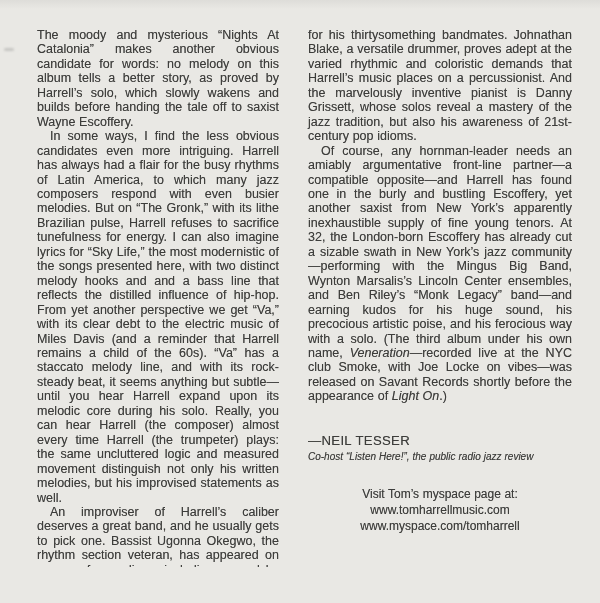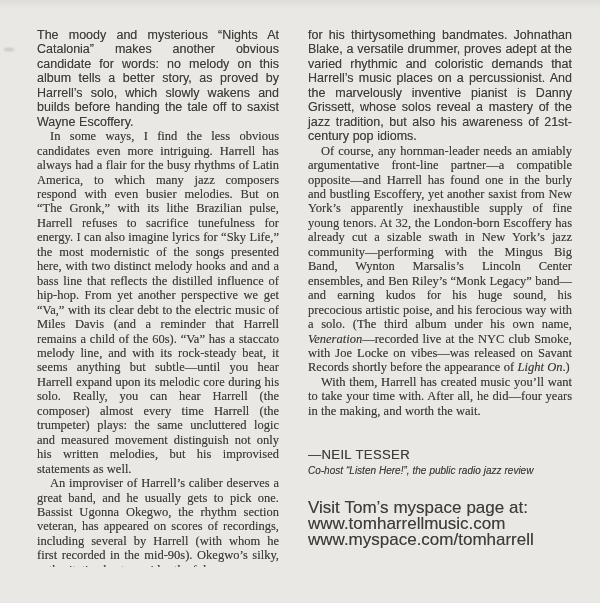--- a/index.html
+++ b/index.html
@@ -37,59 +37,58 @@
     text-align:justify;
     text-justify:inter-word;
     hyphens:auto;
     -webkit-hyphens:auto;
     word-spacing:0.2px;
     text-shadow:0 0 0.5px rgba(61,61,59,0.55);
   }
   .col-left{flex:0 0 242px;width:242px;}
   .col-right{flex:0 0 264px;width:264px;}
   p.para{margin:0;}
-  p.para.indent{text-indent:13px;font-family:Liberation Serif, serif;}
+  p.para.indent{text-indent:13px;}
   .byline{margin-top:29px;text-align:left;}
   .byline-author{
     font-size:13.2px;
     letter-spacing:0.3px;
     line-height:15px;
   }
   .byline-role{
     font-style:italic;
     font-size:10px;
     line-height:14px;
     margin-top:2px;
     white-space:nowrap;
   }
   .footer{
     margin-top:22px;
-    text-align:left;
-    font-size:17px;
+    text-align:center;
+    font-size:12px;
     line-height:16px;
   }
 </style>
 </head>
 <body>
 
 <div class="page">
   <div class="smudge"></div>
   <div class="columns">
     <div class="col col-left">
       <div>
           <p class="para"><span>The moody and mysterious “Nights At Catalonia” makes another obvious candidate for words: no melody on this album tells a better story, as proved by Harrell’s solo, which slowly wakens and builds before handing the tale off to saxist Wayne Escoffery.</span></p>
           <p class="para indent"><span>In some ways, I find the less obvious candidates even more intriguing. Harrell has always had a flair for the busy rhythms of Latin America, to which many jazz composers respond with even busier melodies. But on “The Gronk,” with its lithe Brazilian pulse, Harrell refuses to sacrifice tunefulness for energy. I can also imagine lyrics for “Sky Life,” the most modernistic of the songs presented here, with two distinct melody hooks and and a bass line that reflects the distilled influence of hip-hop. From yet another perspective we get “Va,” with its clear debt to the electric music of Miles Davis (and a reminder that Harrell remains a child of the 60s). “Va” has a staccato melody line, and with its rock-steady beat, it seems anything but subtle—until you hear Harrell expand upon its melodic core during his solo. Really, you can hear Harrell (the composer) almost every time Harrell (the trumpeter) plays: the same uncluttered logic and measured movement distinguish not only his written melodies, but his improvised statements as well.</span></p>
           <p class="para indent"><span>An improviser of Harrell’s caliber deserves a great band, and he usually gets to pick one. Bassist Ugonna Okegwo, the rhythm section veteran, has appeared on scores of recordings, including several by Harrell (with whom he first recorded in the mid-90s). Okegwo’s silky, authoritative beat provides the fulcrum</span></p>
         </div>
     </div>
     <div class="col col-right">
       <div>
           <p class="para"><span>for his thirtysomething bandmates. Johnathan Blake, a versatile drummer, proves adept at the varied rhythmic and coloristic demands that Harrell’s music places on a percussionist. And the marvelously inventive pianist is Danny Grissett, whose solos reveal a mastery of the jazz tradition, but also his awareness of 21st-century pop idioms.</span></p>
           <p class="para indent"><span>Of course, any hornman-leader needs an amiably argumentative front-line partner—a compatible opposite—and Harrell has found one in the burly and bustling Escoffery, yet another saxist from New York’s apparently inexhaustible supply of fine young tenors. At 32, the London-born Escoffery has already cut a sizable swath in New York’s jazz community—performing with the Mingus Big Band, Wynton Marsalis’s Lincoln Center ensembles, and Ben Riley’s “Monk Legacy” band—and earning kudos for his huge sound, his precocious artistic poise, and his ferocious way with a solo. (The third album under his own name, </span><i>Veneration</i><span>—recorded live at the NYC club Smoke, with Joe Locke on vibes—was released on Savant Records shortly before the appearance of </span><i>Light On</i><span>.)</span></p>
-          <p class="para indent"><span>With them, Harrell has created music you’ll want to take your time with. After all, he did—four years in the making, and worth the wait.</span></p>
         </div>
       <div class="byline">
         <div class="byline-author">—NEIL TESSER</div>
         <div class="byline-role">Co-host “Listen Here!”, the public radio jazz review</div>
       </div>
       <div class="footer">
         <div>Visit Tom’s myspace page at:</div>
         <div>www.tomharrellmusic.com</div>
         <div>www.myspace.com/tomharrell</div>
       </div>

